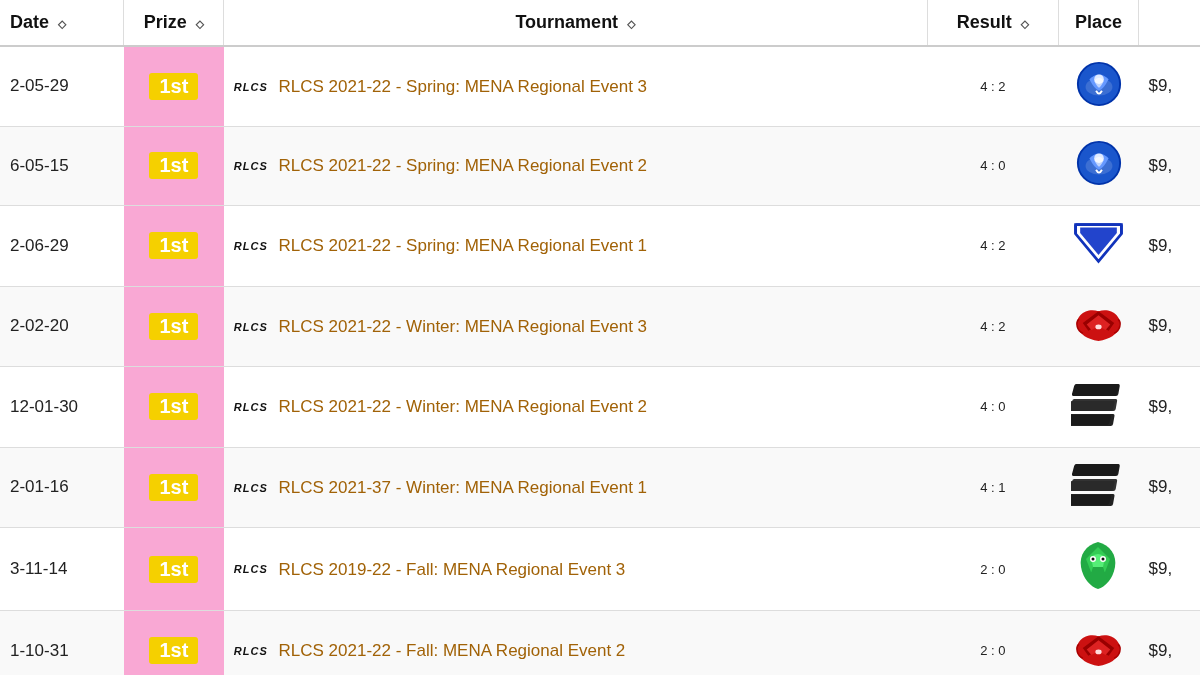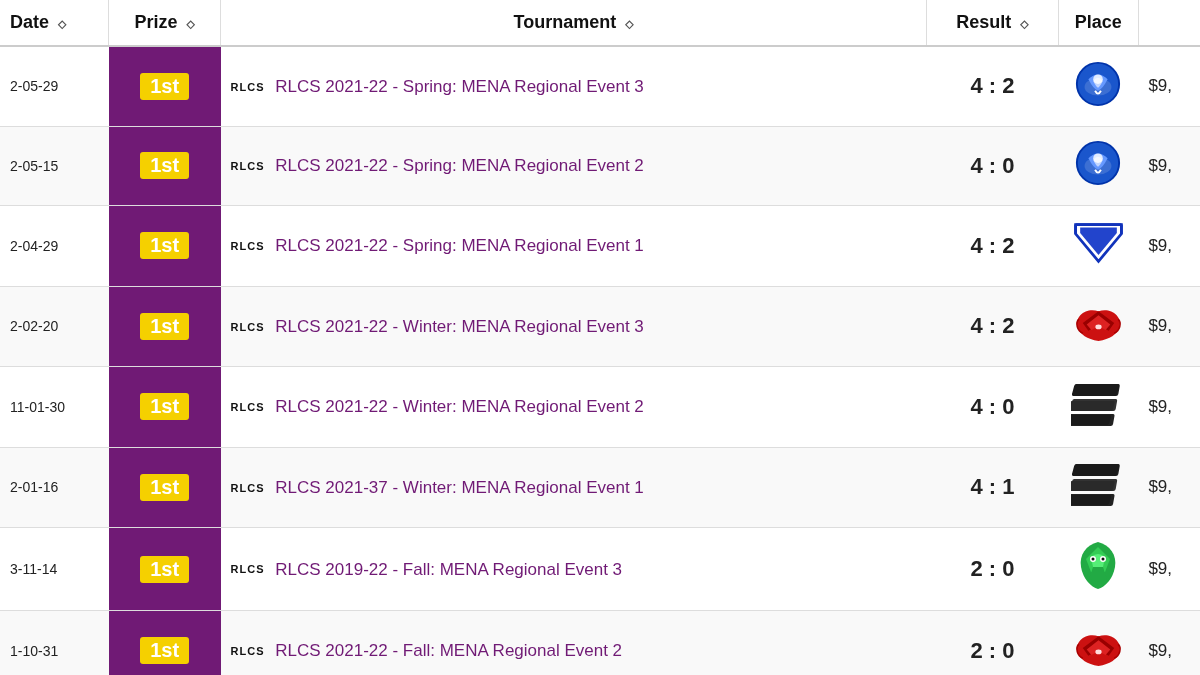--- a/index.html
+++ b/index.html
@@ -48,62 +48,63 @@
     tbody tr:nth-child(even) {
       background: #f9f9f9;
     }
     td {
       padding: 14px 10px;
       text-align: center;
       vertical-align: middle;
     }
     td.date-cell {
       text-align: left;
-      font-size: 14px;
+      font-size: 17px;
       color: #222;
       white-space: nowrap;
     }
     td.place-cell {
-      background: #701a75;
+      background: #f9a8d4;
       font-weight: bold;
       font-size: 20px;
       color: #fff;
-      width: 112px;
+      width: 100px;
     }
     .place-badge {
       display: inline-block;
       background: #f5d000;
       color: #fff;
       font-weight: bold;
       font-size: 20px;
       padding: 2px 10px;
       border-radius: 3px;
     }
     td.tournament-cell {
       text-align: left;
       font-size: 17px;
     }
     .rlcs-label {
       display: inline-block;
       font-size: 11px;
       font-weight: 900;
+      font-style: italic;
       letter-spacing: 1px;
       color: #111;
       margin-right: 6px;
       vertical-align: middle;
       text-transform: uppercase;
     }
     .tournament-name {
-      color: #701a75;
+      color: #a16207;
       font-size: 17px;
       vertical-align: middle;
     }
     td.result-cell {
-      font-size: 22px;
-      font-weight: bold;
+      font-size: 13px;
+      font-weight: normal;
       white-space: nowrap;
     }
     td.logo-cell {
       width: 80px;
     }
     td.prize-cell {
       text-align: left;
       font-size: 17px;
       color: #222;
     }
@@ -163,21 +164,21 @@
       <path d="M15 20 Q25 10 35 20 Q30 30 25 32 Q20 30 15 20Z" fill="#6699ff"></path>
       <path d="M20 22 Q25 15 30 22 Q27 28 25 29 Q23 28 20 22Z" fill="#fff" opacity="0.6"></path>
       <circle cx="25" cy="20" r="5" fill="#fff" opacity="0.8"></circle>
       <path d="M22 32 Q25 38 28 32" stroke="#fff" stroke-width="2" fill="none"></path>
     </svg>
             </div>
     </td>
     <td class="prize-cell">$9,</td>
   </tr>
         <tr>
-    <td class="date-cell">2-05-15</td>
+    <td class="date-cell">6-05-15</td>
     <td class="place-cell">
       <span class="place-badge">1st</span>
     </td>
     <td class="tournament-cell">
       <span class="rlcs-label">RLCS</span>
       <span class="tournament-name">RLCS 2021-22 - Spring: MENA Regional Event 2</span>
     </td>
     <td class="result-cell">4 : 0</td>
     <td class="logo-cell">
       <div class="logo-container">
@@ -187,21 +188,21 @@
       <path d="M15 20 Q25 10 35 20 Q30 30 25 32 Q20 30 15 20Z" fill="#6699ff"></path>
       <path d="M20 22 Q25 15 30 22 Q27 28 25 29 Q23 28 20 22Z" fill="#fff" opacity="0.6"></path>
       <circle cx="25" cy="20" r="5" fill="#fff" opacity="0.8"></circle>
       <path d="M22 32 Q25 38 28 32" stroke="#fff" stroke-width="2" fill="none"></path>
     </svg>
             </div>
     </td>
     <td class="prize-cell">$9,</td>
   </tr>
         <tr>
-    <td class="date-cell">2-04-29</td>
+    <td class="date-cell">2-06-29</td>
     <td class="place-cell">
       <span class="place-badge">1st</span>
     </td>
     <td class="tournament-cell">
       <span class="rlcs-label">RLCS</span>
       <span class="tournament-name">RLCS 2021-22 - Spring: MENA Regional Event 1</span>
     </td>
     <td class="result-cell">4 : 2</td>
     <td class="logo-cell">
       <div class="logo-container">
@@ -234,21 +235,21 @@
       <path d="M35 15 L20 27 L26 34 L35 29 L44 34 L50 27 Z" fill="#dd2222"></path>
       <path d="M10 20 C5 25 8 35 15 38" stroke="#aa0000" stroke-width="2" fill="none"></path>
       <path d="M60 20 C65 25 62 35 55 38" stroke="#aa0000" stroke-width="2" fill="none"></path>
       <ellipse cx="35" cy="30" rx="4" ry="3" fill="#ffdddd"></ellipse>
     </svg>
             </div>
     </td>
     <td class="prize-cell">$9,</td>
   </tr>
         <tr>
-    <td class="date-cell">11-01-30</td>
+    <td class="date-cell">12-01-30</td>
     <td class="place-cell">
       <span class="place-badge">1st</span>
     </td>
     <td class="tournament-cell">
       <span class="rlcs-label">RLCS</span>
       <span class="tournament-name">RLCS 2021-22 - Winter: MENA Regional Event 2</span>
     </td>
     <td class="result-cell">4 : 0</td>
     <td class="logo-cell">
       <div class="logo-container">

